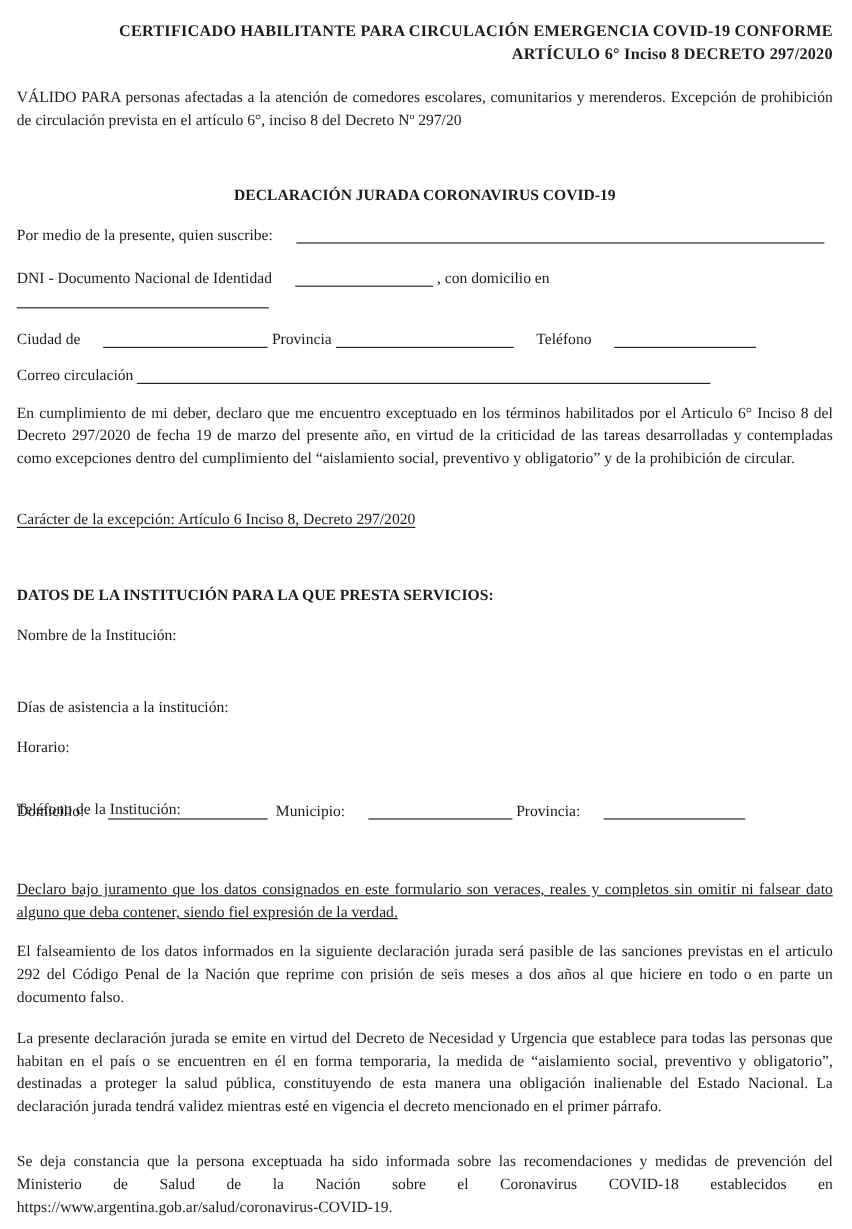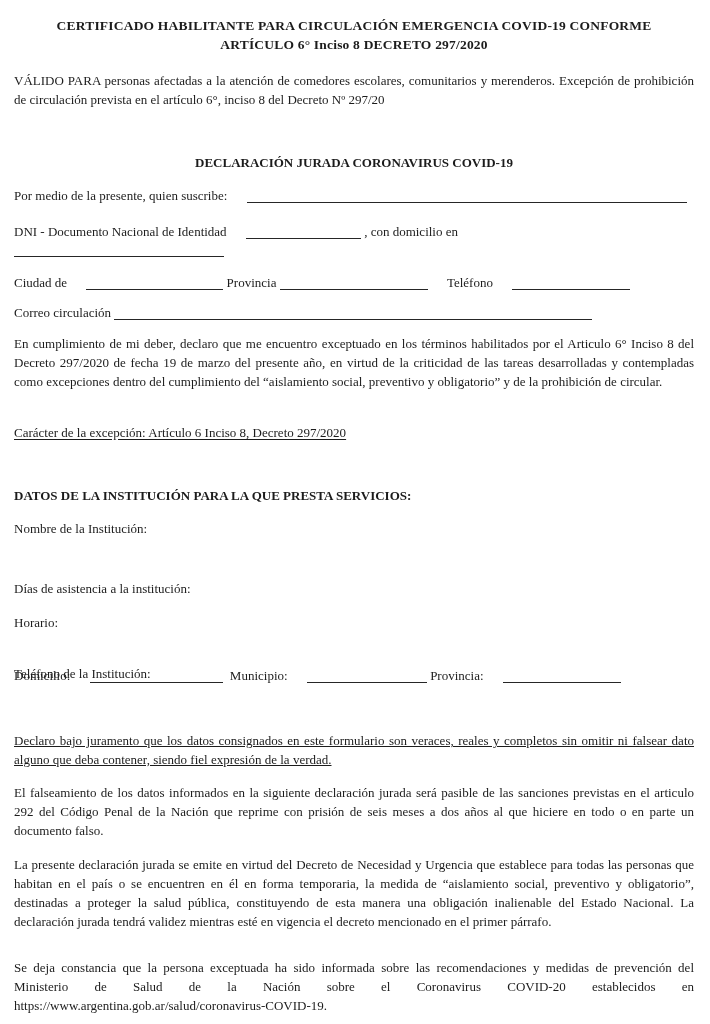--- a/index.html
+++ b/index.html
@@ -34,21 +34,21 @@
   .w115 { width:115px; }
   .w118 { width:118px; }
   .w120 { width:120px; }
   .w133 { width:133px; }
   .w137 { width:137px; }
   .w148 { width:148px; }
   .w210 { width:210px; }
   .w440 { width:440px; }
   .w478 { width:478px; }
 
-  .b-title     { top:16px; }
+  .b-title     { top:16px;text-align:right; }
   .b-intro     { top:71px; }
   .b-decl      { top:153px; }
   .b-suscribe  { top:186px; }
   .b-dni       { top:222px; }
   .b-cont      { top:240px; }
   .b-ciudad    { top:273px; }
   .b-correo    { top:303px; }
   .b-cumpl     { top:334px; }
   .b-caracter  { top:423px; }
   .b-rango     { top:456px; }
@@ -136,17 +136,17 @@
     <span class="bl w118 gap-l"></span>
   </div>
 
   <div class="block b-declaro just">Declaro bajo juramento que los datos consignados en este formulario son veraces, reales y completos sin omitir ni falsear dato alguno que deba contener, siendo fiel expresión de la verdad.</div>
 
   <div class="block b-false just">El falseamiento de los datos informados en la siguiente declaración jurada será pasible de las sanciones previstas en el articulo 292 del Código Penal de la Nación que reprime con prisión de seis meses a dos años al que hiciere en todo o en parte un documento falso.</div>
 
   <div class="block b-presente just">La presente declaración jurada se emite en virtud del Decreto de Necesidad y Urgencia que establece para todas las personas que habitan en el país o se encuentren en él en forma temporaria, la medida de “aislamiento social, preventivo y obligatorio”, destinadas a proteger la salud pública, constituyendo de esta manera una obligación inalienable del Estado Nacional. La declaración jurada tendrá validez mientras esté en vigencia el decreto mencionado en el primer párrafo.</div>
 
   <div class="block b-sedeja just">
-    <span>Se deja constancia que la persona exceptuada ha sido informada sobre las recomendaciones y medidas de prevención del Ministerio de Salud de la Nación sobre el Coronavirus COVID-20 establecidos en</span>
+    <span>Se deja constancia que la persona exceptuada ha sido informada sobre las recomendaciones y medidas de prevención del Ministerio de Salud de la Nación sobre el Coronavirus COVID-18 establecidos en</span>
      <span class="link">https://www.argentina.gob.ar/salud/coronavirus-COVID-19.</span>
   </div>
 
 </div>
 
 </body></html>

